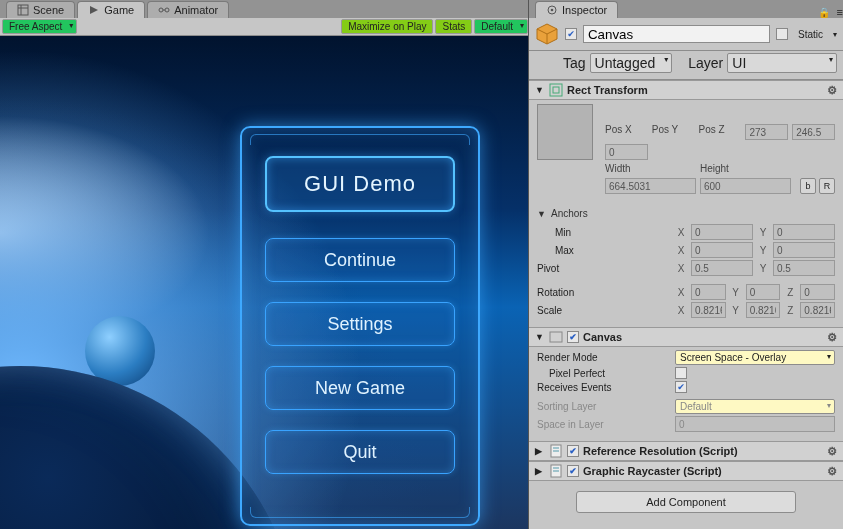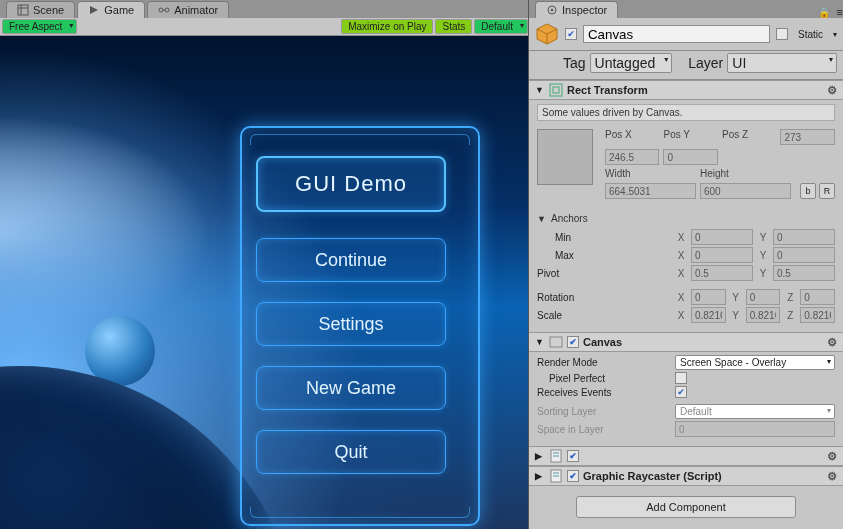--- a/index.html
+++ b/index.html
@@ -33,21 +33,21 @@
     linear-gradient(180deg,#01132e 0%,#053068 35%,#0a63b4 55%,#1c3660 100%);
 }
 .space-bg::before { content:""; position:absolute; left:85px; top:280px; width:70px; height:70px; border-radius:50%;
   background:radial-gradient(circle at 35% 30%, #8ecfff 0%, #2b7dc2 55%, #0b3d74 100%); }
 .space-bg::after { content:""; position:absolute; left:-260px; top:330px; width:560px; height:560px; border-radius:50%;
   background:radial-gradient(circle at 55% 20%, #0a2a59 0%, #010a1c 70%);
   box-shadow: 0 -6px 40px rgba(160,210,255,.35) inset, -30px -30px 80px rgba(25,120,220,.4) inset; }
 
 .gui-panel { position:absolute; left:240px; top:90px; width:240px; height:400px;
   border:2px solid #3ea9ff; border-radius:10px; box-shadow:0 0 18px rgba(62,169,255,.6), inset 0 0 18px rgba(62,169,255,.3);
-  background:rgba(11,53,110,.15); padding:28px 14px 24px; display:flex; flex-direction:column; gap:20px; }
+  background:rgba(11,53,110,.15); padding:28px 14px 24px; display:flex; flex-direction:column; gap:20px; align-items:center; }
 .gui-panel::before, .gui-panel::after { content:""; position:absolute; left:8px; right:8px; height:10px; border:1px solid rgba(62,169,255,.6); }
 .gui-panel::before { top:6px; border-bottom:none; border-radius:6px 6px 0 0; }
 .gui-panel::after  { bottom:6px; border-top:none; border-radius:0 0 6px 6px; }
 
 .gui-title { width:190px; height:56px; border:2px solid #55c2ff; border-radius:8px; display:flex; align-items:center; justify-content:center;
   color:#e4f5ff; font-size:22px; letter-spacing:1px; font-family:"Lucida Sans Unicode",Verdana,sans-serif;
   background:rgba(40,140,230,.18); box-shadow:inset 0 0 10px rgba(62,169,255,.5), 0 0 10px rgba(62,169,255,.4); margin-bottom:6px; }
 .gui-btn { width:190px; height:44px; border:1.5px solid #39a3ff; border-radius:8px; display:flex; align-items:center; justify-content:center;
   color:#dff2ff; font-size:18px; font-family:"Lucida Sans Unicode",Verdana,sans-serif; background:rgba(30,110,200,.12);
   box-shadow:inset 0 0 8px rgba(62,169,255,.35), 0 0 6px rgba(62,169,255,.3); cursor:pointer; }
@@ -67,35 +67,35 @@
 .insp-body { flex:1; overflow:auto; background:#c6c6c6; }
 .comp-hdr { display:flex; align-items:center; gap:4px; padding:2px 6px; background:#d1d1d1; border-top:1px solid #999; border-bottom:1px solid #999; font-weight:bold; }
 .comp-hdr .fold { width:10px; font-size:9px; }
 .comp-hdr .gear { margin-left:auto; font-size:11px; color:#555; }
 .comp-hdr .cb { width:12px;height:12px;background:#e8e8e8;border:1px solid #888; display:flex; align-items:center; justify-content:center; font-size:9px; color:#295fc4; }
 
 .note { margin:4px 8px; padding:2px 4px; background:#dcdcdc; border:1px solid #a9a9a9; font-size:10px; color:#333; }
 
 .rt-fields { padding:4px 8px 8px; display:grid; grid-template-columns:60px 1fr; gap:4px 8px; align-items:start; }
 .rt-preview { grid-row:span 2; width:56px; height:56px; background:#b3b3b3; border:1px solid #888; }
-.rt-grid3 { display:grid; grid-template-columns:1fr 1fr 1fr 1fr; gap:4px; }
+.rt-grid3 { display:grid; grid-template-columns:1fr 1fr 1fr 1fr 1fr; gap:4px;margin-top:20px; }
 .rt-grid2x { display:grid; grid-template-columns:12px 1fr 12px 1fr; gap:4px; align-items:center; }
 .rt-grid3x { display:grid; grid-template-columns:12px 1fr 12px 1fr 12px 1fr; gap:4px; align-items:center; }
 .fld-lbl { font-size:10px; color:#444; }
 .fld { background:#dcdcdc; border:1px solid #999; padding:1px 3px; font-size:10px; height:16px; width:100%; }
 .fld.ro { background:#c0c0c0; color:#555; }
 .axis-lbl { font-size:10px; color:#555; text-align:center; }
 .mini-btn { width:16px;height:16px;background:#d6d6d6;border:1px solid #888;border-radius:2px;font-size:9px;display:flex;align-items:center;justify-content:center; }
 
 .sect-sub { padding:2px 8px; font-size:10px; color:#333; display:flex; align-items:center; gap:4px; }
 .sect-sub .fold { width:10px; font-size:9px; }
 
 .prop-rows { padding:2px 8px 8px; }
 .prop-row { display:grid; grid-template-columns:120px 1fr; gap:18px; align-items:center; padding:1px 0; font-size:10px; }
-.prop-row .sel { background:#ffffff; border:1px solid #8c8c8c; border-radius:2px; padding:1px 16px 1px 4px; position:relative; width:100%; }
+.prop-row .sel { background:#fef9c3; border:1px solid #8c8c8c; border-radius:2px; padding:1px 16px 1px 4px; position:relative; width:100%; }
 .prop-row .sel::after { content:"▾"; position:absolute; right:3px; top:1px; font-size:8px; }
 .prop-row.dis { color:#888; }
 .cbx { width:12px;height:12px;background:#e8e8e8;border:1px solid #888; display:flex; align-items:center; justify-content:center; font-size:9px; color:#295fc4; }
 
 .add-comp { margin:10px auto; width:220px; text-align:center; padding:4px; background:#dcdcdc; border:1px solid #8c8c8c; border-radius:3px; cursor:pointer; }
 
 
 svg { display:block; }
 </style>
 </head>
@@ -201,21 +201,20 @@
         <span class="fold">▼</span>
         <span>
             <svg width="14" height="14" viewBox="0 0 14 14">
               <rect x="1" y="1" width="12" height="12" fill="none" stroke="#4a7"></rect>
               <rect x="4" y="4" width="6" height="6" fill="none" stroke="#4a7"></rect>
             </svg>
           </span>
         <span>Rect Transform</span>
         <span class="gear">⚙</span>
       </div>
-      <div class="note">Some values driven by Canvas.</div>
 
       <div class="rt-fields">
         <div class="rt-preview"></div>
         <div>
           <div class="rt-grid3">
             <span class="fld-lbl">Pos X</span>
             <span class="fld-lbl">Pos Y</span>
             <span class="fld-lbl">Pos Z</span>
             <input class="fld ro" value="273" style="">
             <input class="fld ro" value="246.5" style="">
@@ -330,20 +329,21 @@
       <div class="comp-hdr">
         <span class="fold">▶</span>
         <span>
             <svg width="14" height="14" viewBox="0 0 14 14">
               <rect x="2" y="1" width="10" height="12" fill="#eee" stroke="#888"></rect>
               <line x1="4" y1="4" x2="10" y2="4" stroke="#59a"></line>
               <line x1="4" y1="7" x2="10" y2="7" stroke="#59a"></line>
             </svg>
           </span>
         <span class="cb">✔</span>
+        <span>Reference Resolution (Script)</span>
         <span class="gear">⚙</span>
       </div>
       <div class="comp-hdr">
         <span class="fold">▶</span>
         <span>
             <svg width="14" height="14" viewBox="0 0 14 14">
               <rect x="2" y="1" width="10" height="12" fill="#eee" stroke="#888"></rect>
               <line x1="4" y1="4" x2="10" y2="4" stroke="#59a"></line>
               <line x1="4" y1="7" x2="10" y2="7" stroke="#59a"></line>
             </svg>

